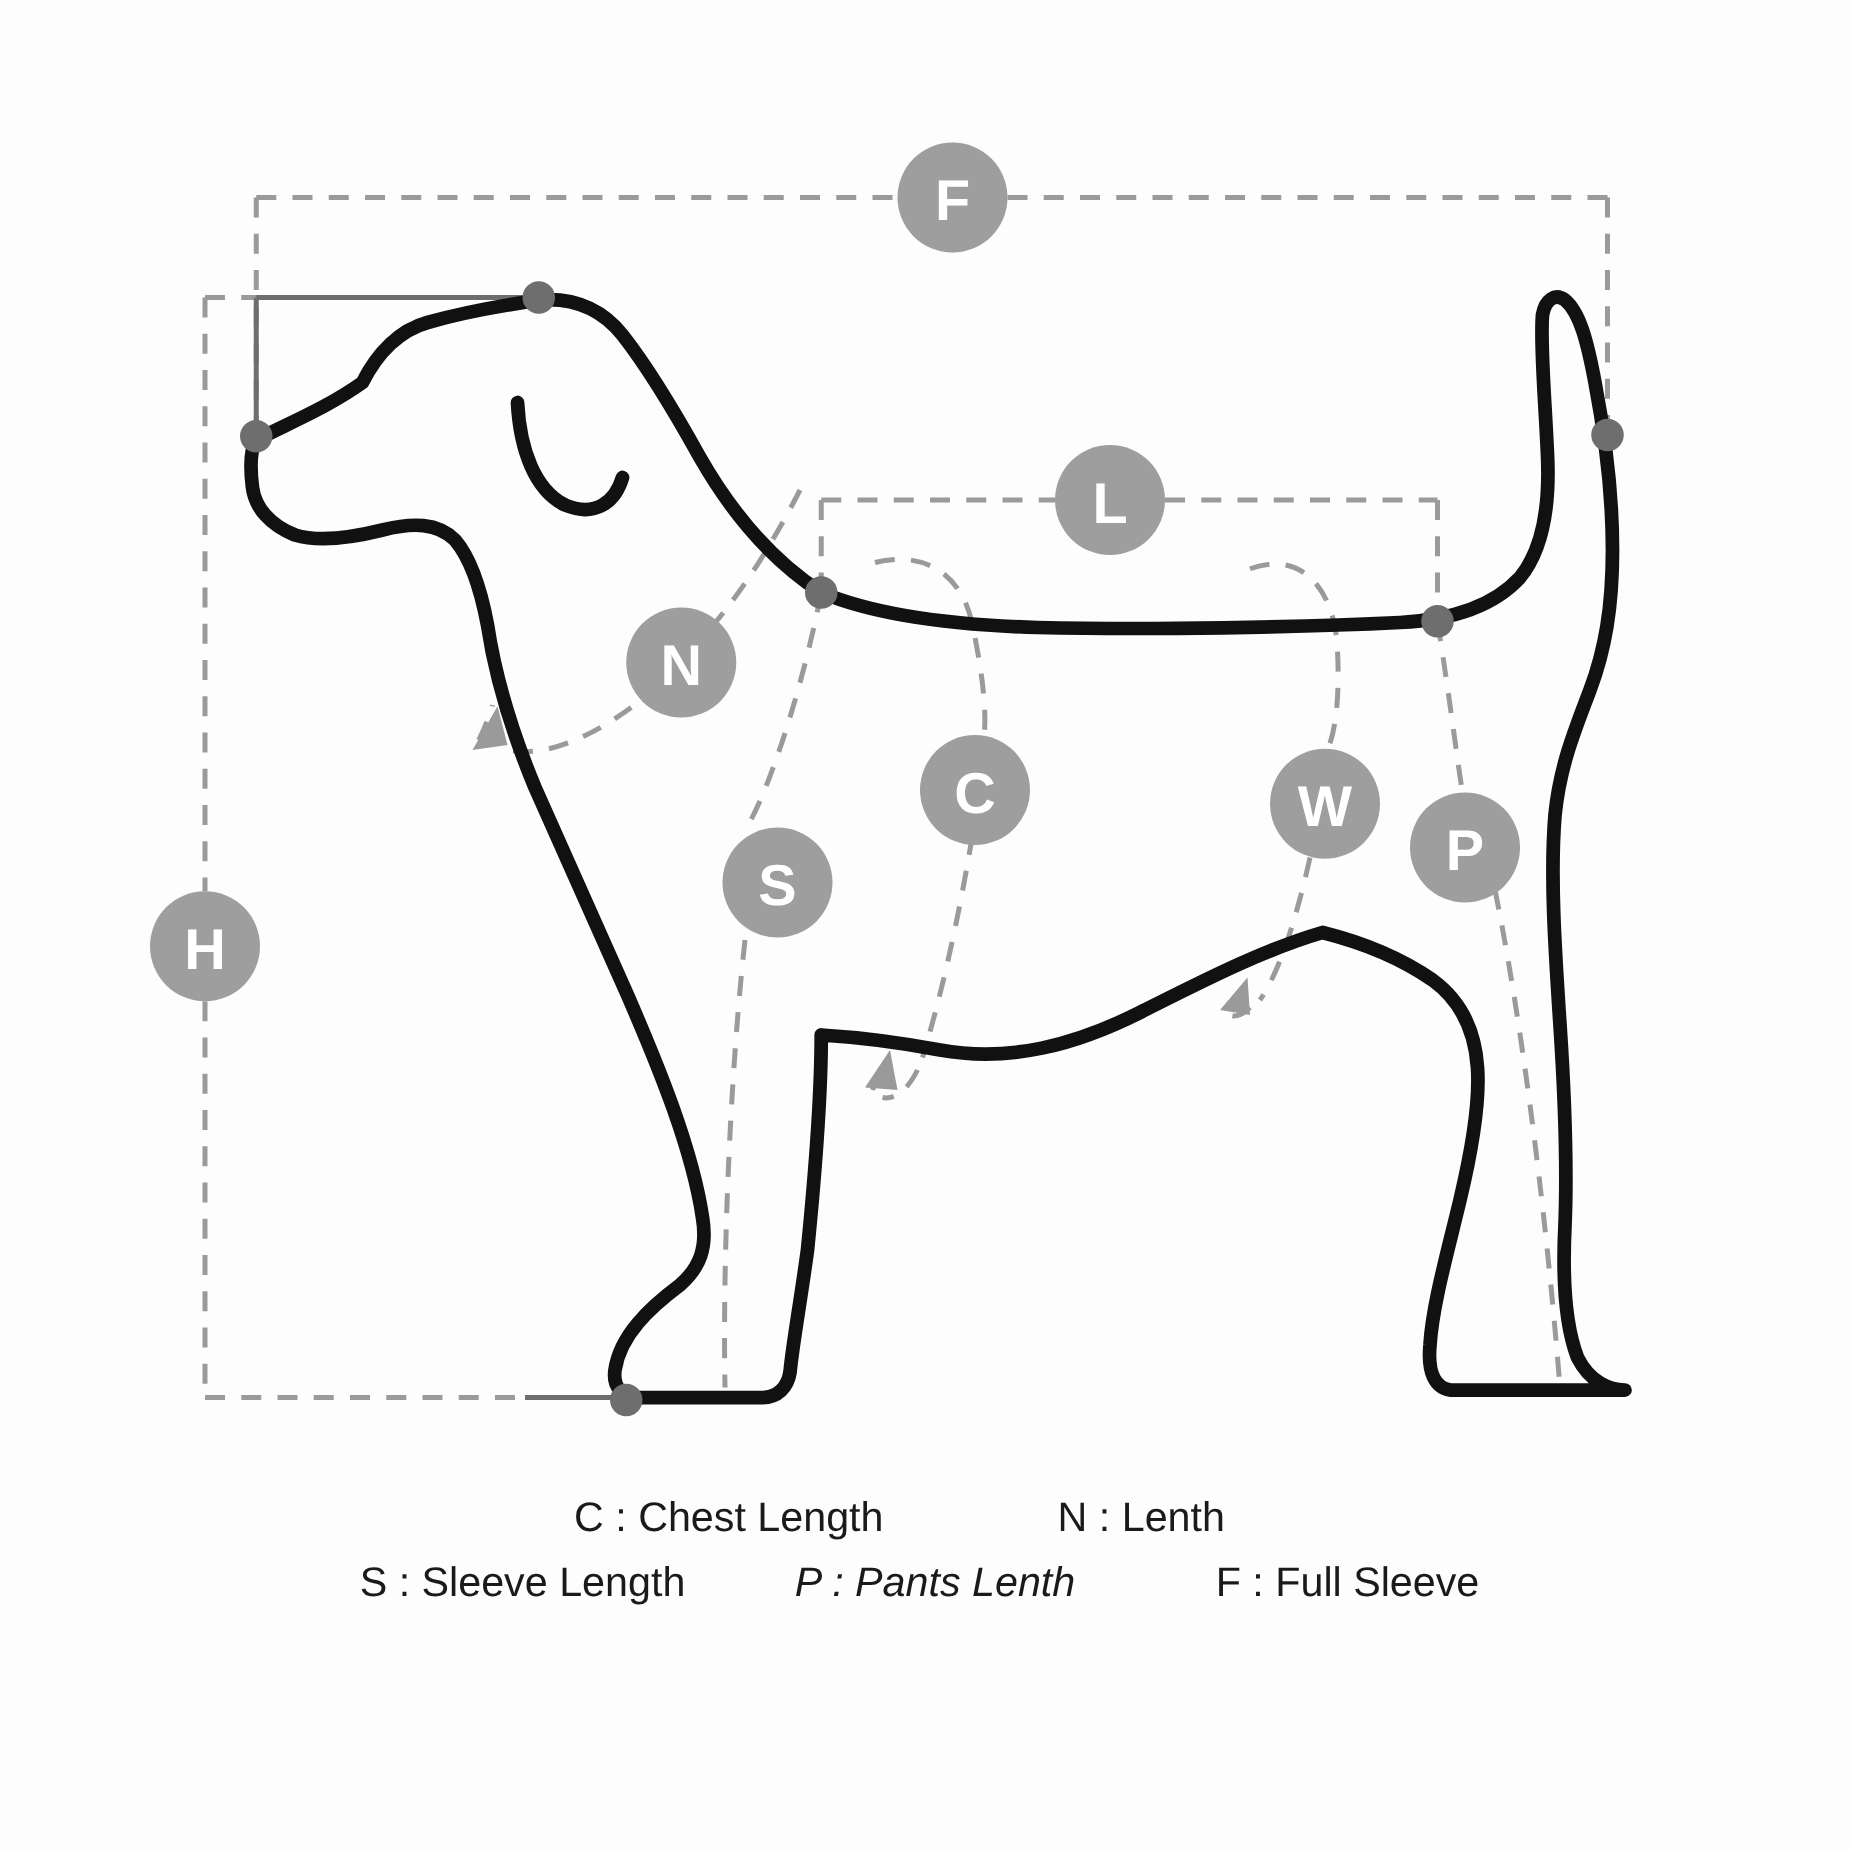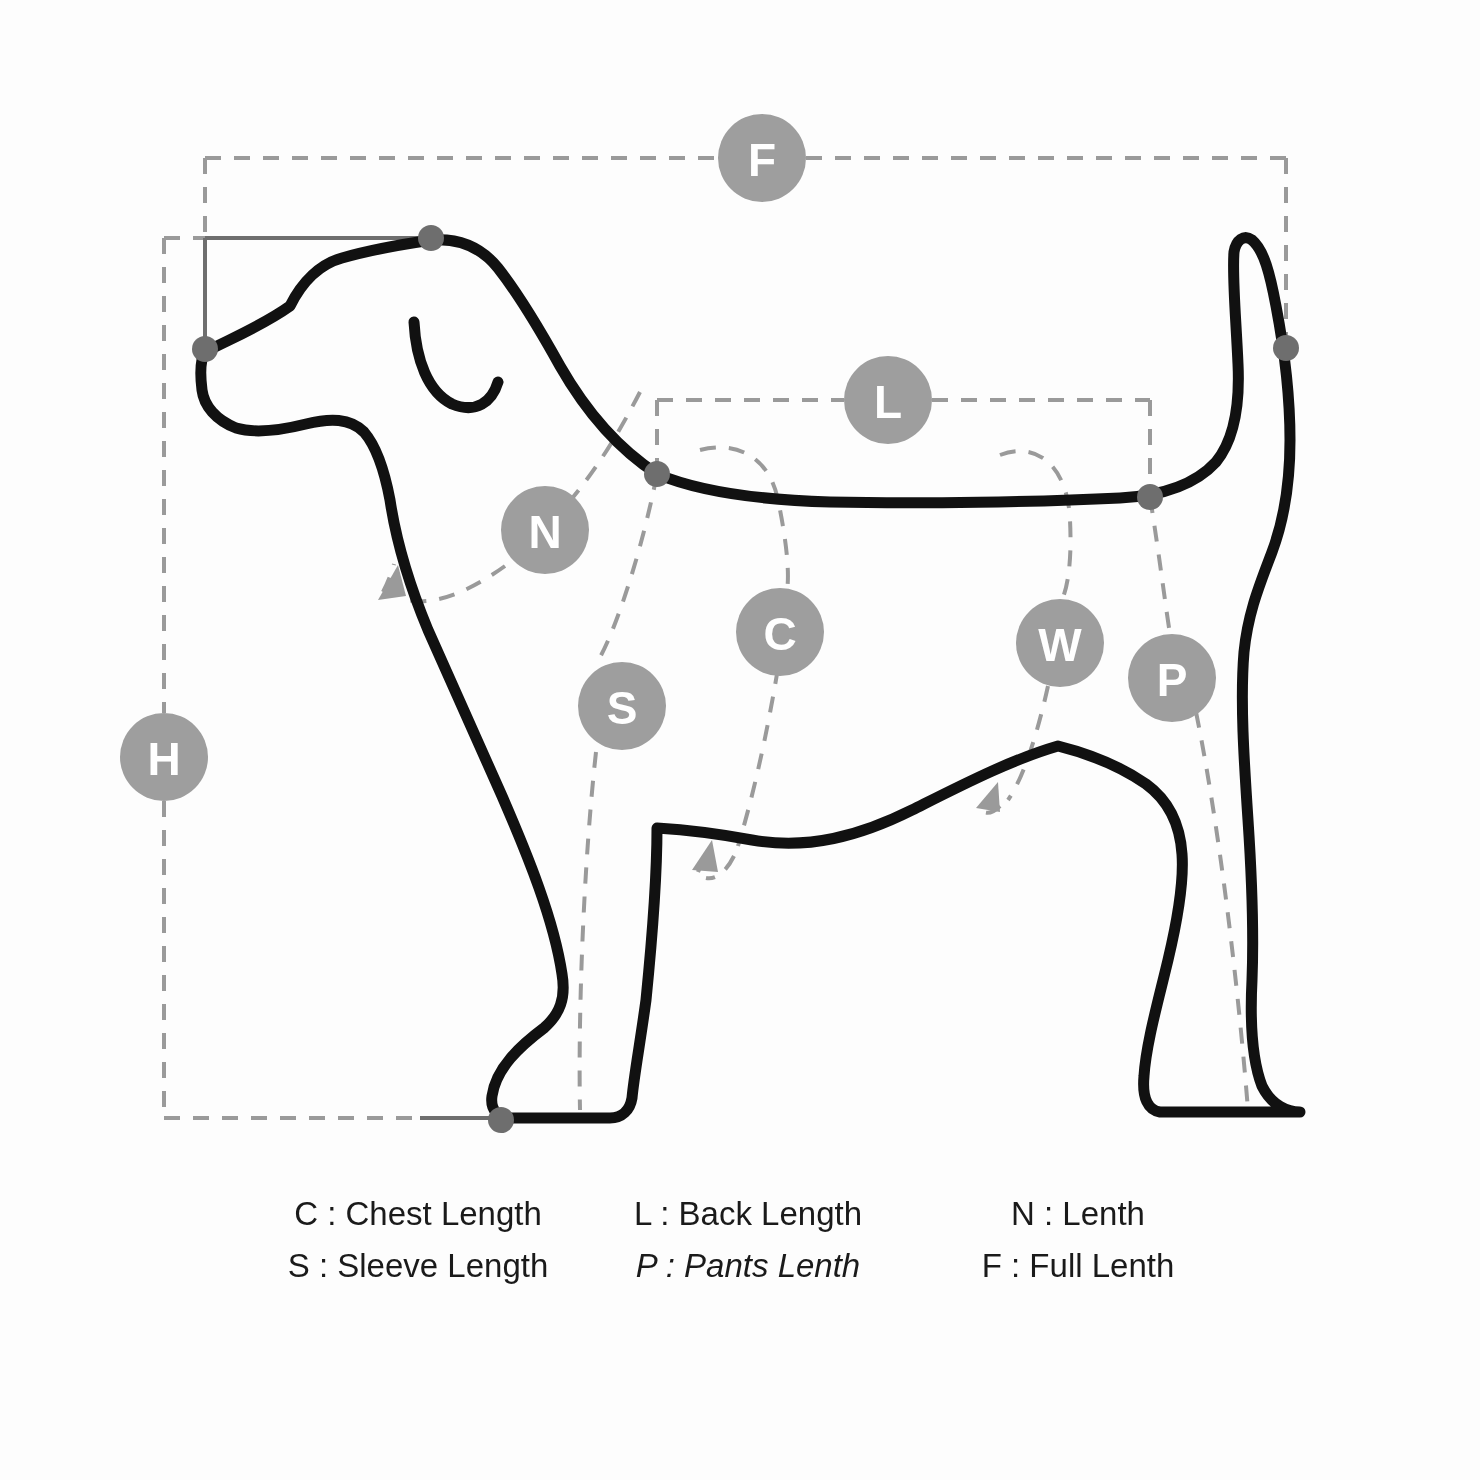--- a/index.html
+++ b/index.html
@@ -221,23 +221,22 @@
       <g>
         <circle cx="164" cy="757" r="44" fill="#9e9e9e"></circle>
         <text class="badge-label" x="164" y="759">H</text>
       </g>
     </g>
   </svg>
 
   <div id="legend">
     <div class="legend-row row1">
       <div class="legend-cell">C : Chest Length</div>
-      <div class="legend-cell">L : Back Length</div>
       <div class="legend-cell">N : Lenth</div>
     </div>
     <div class="legend-row row2">
       <div class="legend-cell">S : Sleeve Length</div>
       <div class="legend-cell">P : Pants Lenth</div>
-      <div class="legend-cell">F : Full Lenth</div>
+      <div class="legend-cell">F : Full Sleeve</div>
     </div>
   </div>
 
 </div>
 
 </body></html>

